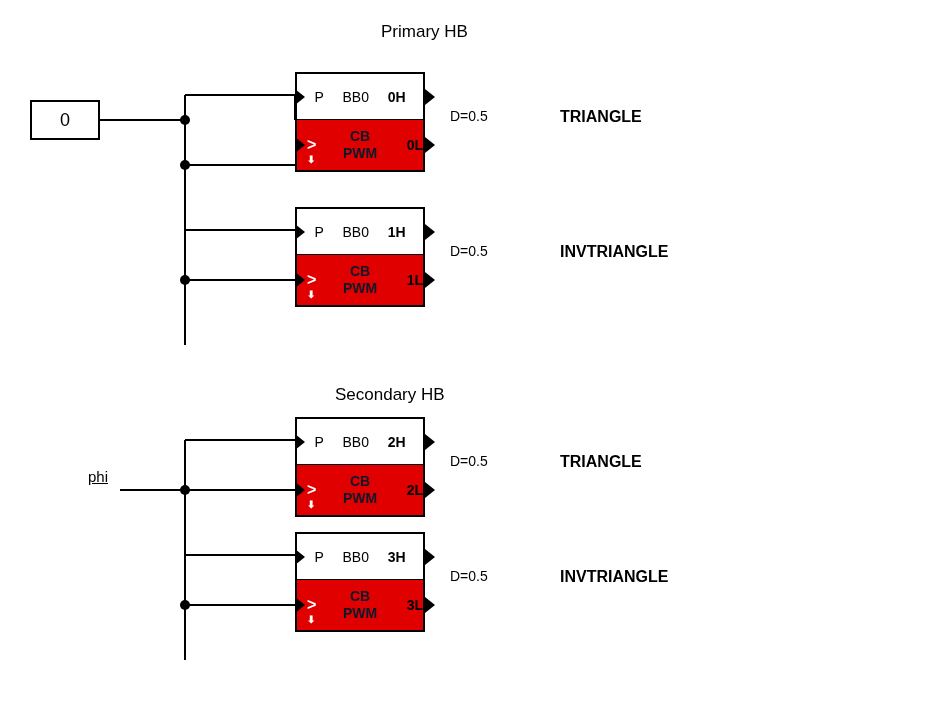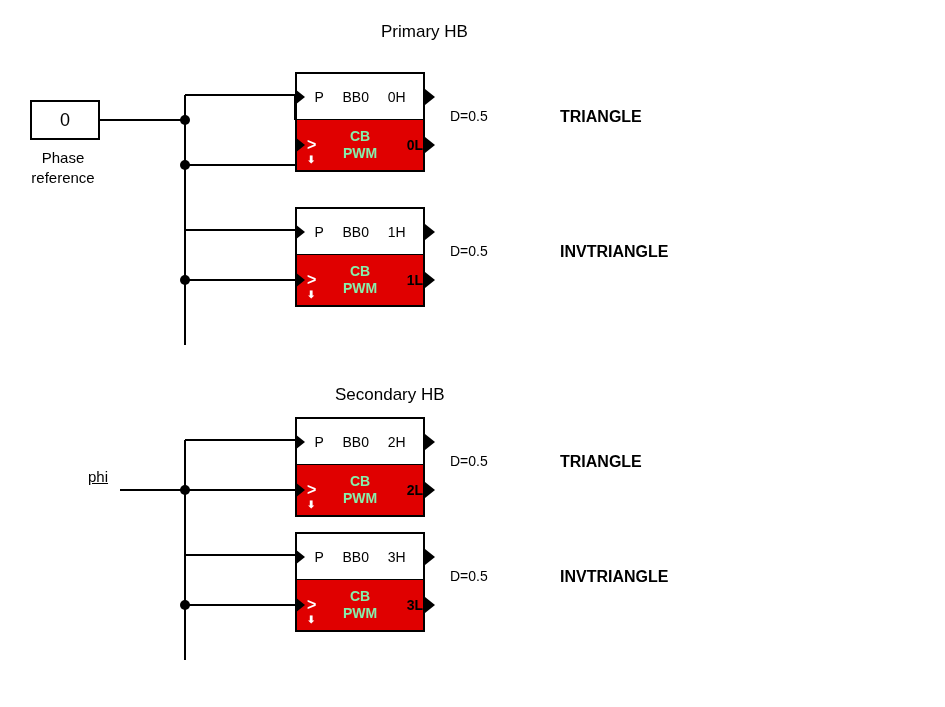--- a/index.html
+++ b/index.html
@@ -119,38 +119,38 @@
       padding: 0 8px;
     }
 
     .block-bottom-text {
       display: flex;
       flex-direction: column;
       align-items: center;
       justify-content: center;
       font-size: 14px;
       font-weight: bold;
-      color: #86efac;
+      color: #0f172a;
       text-align: center;
       line-height: 1.2;
     }
 
     .block-bottom-right {
       position: absolute;
       right: 0;
       top: 50%;
       transform: translateY(-50%);
       font-size: 14px;
       font-weight: bold;
       color: #000000;
     }
 
     .block-top-right {
       font-size: 14px;
-      font-weight: normal;
+      font-weight: bold;
     }
 
     
     .gt-symbol {
       position: absolute;
       left: 10px;
       top: 50%;
       transform: translateY(-50%);
       font-size: 16px;
       color: #fff;
@@ -236,24 +236,20 @@
 
     <circle cx="185" cy="605" r="5" fill="#000"></circle>
     <line x1="185" y1="605" x2="295" y2="605" stroke="#000" stroke-width="2"></line>
 
     <line x1="185" y1="120" x2="185" y2="95" stroke="#000" stroke-width="2"></line>
   </svg>
 
   <div class="phase-ref-box">
     <span>0</span>
   </div>
-  <div class="phase-ref-label">
-    <span>Phase</span><br>
-    <span>reference</span>
-  </div>
 
   <div class="phi-label">phi</div>
 
   <div class="section-header" style="left:345px; top:22px;margin-left:36px;">Primary HB</div>
 
   <div class="pwm-block" style="left:295px; top:72px;">
     <div class="block-top">
       <div class="input-arrow"></div>
       <div class="block-top-text">
         <span>P</span>

